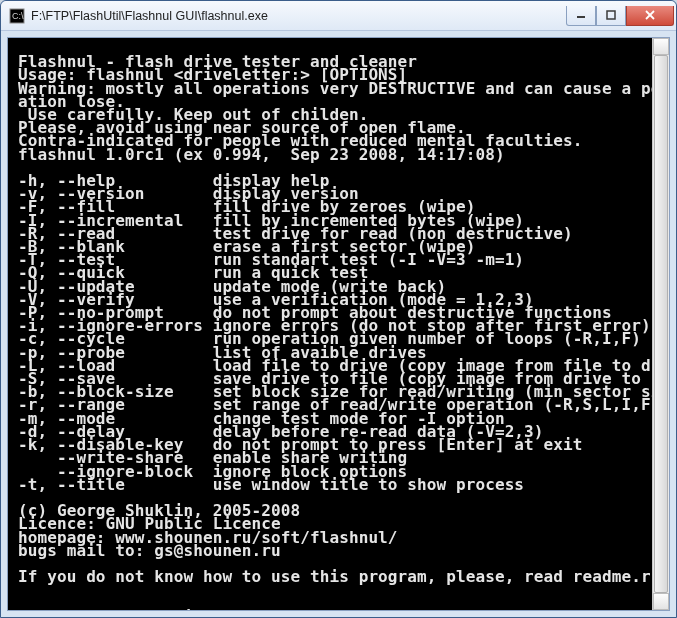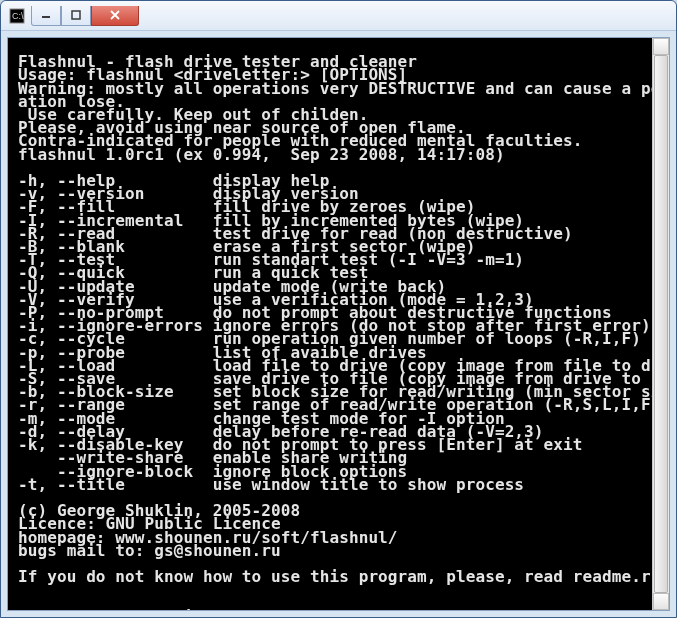--- a/index.html
+++ b/index.html
@@ -102,20 +102,21 @@
 
 <div class="window">
 
   <div class="titlebar">
     <span class="icon">
       <svg width="16" height="16" viewBox="0 0 16 16">
         <rect x="1" y="1" width="14" height="14" fill="#000" stroke="#888"></rect>
         <text x="3" y="11" font-size="9" fill="#ccc">C:\</text>
       </svg>
     </span>
+    <span class="title">F:\FTP\FlashUtil\Flashnul GUI\flashnul.exe</span>
     <div class="winbtns">
       <div class="winbtn min">
         <svg width="10" height="10">
             <line x1="1" y1="7" x2="9" y2="7" stroke-width="2"></line>
           </svg>
       </div>
       <div class="winbtn max">
         <svg width="10" height="10">
             <rect x="1" y="1" width="8" height="8" fill="none" stroke-width="1.5"></rect>
           </svg>

